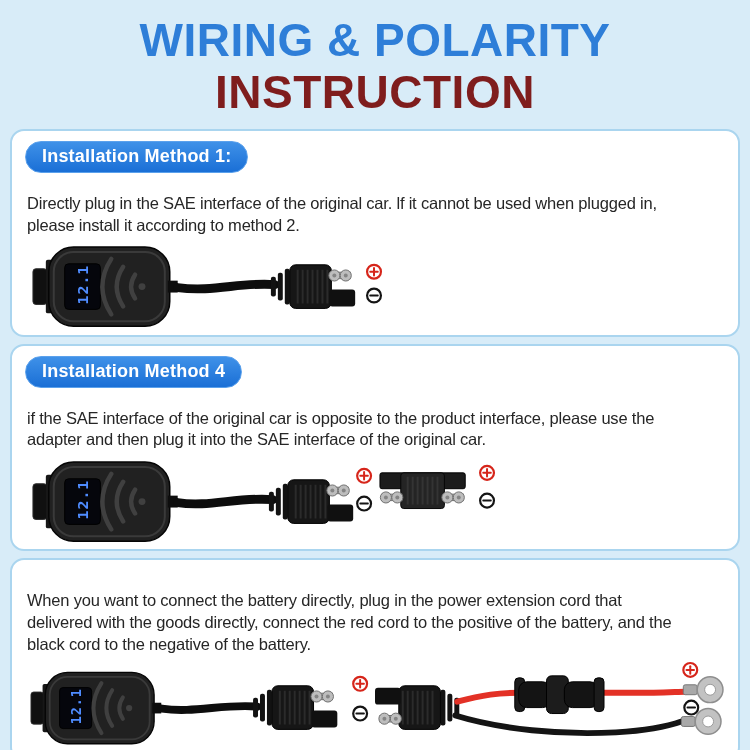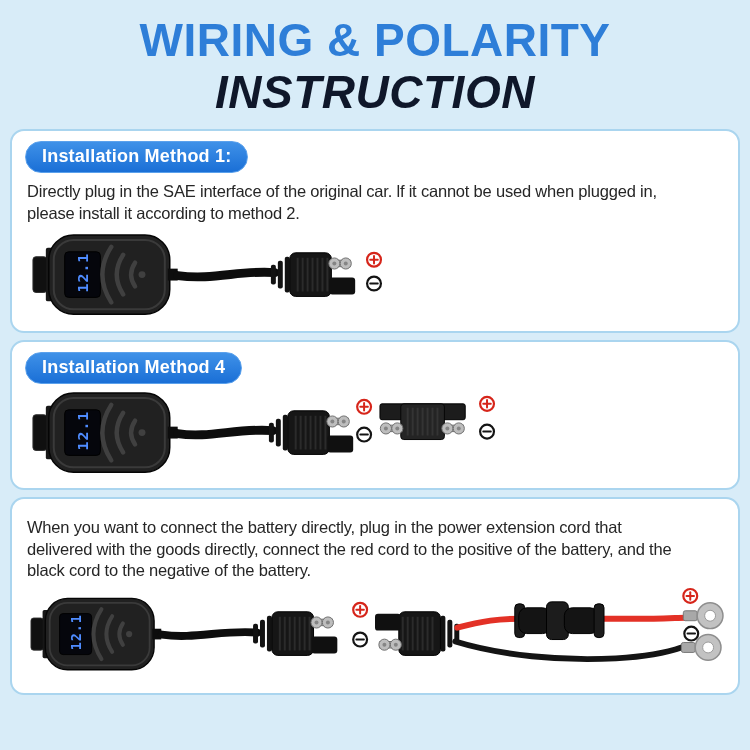--- a/index.html
+++ b/index.html
@@ -13,42 +13,42 @@
   
   .title{
     text-align:center;
     padding:14px 0 10px 0;
     font-size:46px;
     font-weight:bold;
     letter-spacing:0.5px;
     line-height:1.14;
     color:#2e7ed8;
   }
-  .title .t2{color:#0f172a;font-style:italic;}
+  .title .t2{color:#7f1d1d;}
   
   .card{
     margin:0 10px 7px 10px;
     background:#ffffff;
     border:2px solid #aad5ef;
     border-radius:14px;
-    padding:10px 13px 8px 13px;
+    padding:10px 13px 0 13px;
   }
   .badge{
     display:inline-block;
     padding:4px 16px 5px 16px;
     border-radius:18px;
     background:linear-gradient(180deg,#3f91e8 0%,#1a6fd6 100%);
     border:1px solid #5ba1ec;
     color:#ffffff;
     font-weight:bold;
     font-size:18px;
     letter-spacing:0.2px;
   }
   .body-text{
-    margin:8px 2px 4px 2px;
+    margin:20px 2px 4px 2px;
     width:662px;
     font-size:16.5px;
     line-height:1.32;
     letter-spacing:-0.2px;
     color:#262626;
   }
   .illus{margin:2px 0 0 0;}
   .illus svg{display:block;width:100%;height:auto;}
   .sr-defs{position:absolute;width:0;height:0;overflow:hidden;}
 </style>
@@ -119,20 +119,21 @@
         <path d="M154,48 C190,53 218,42 252,45" stroke="#0d0d0d" stroke-width="9" fill="none" stroke-linecap="round"></path>
         <use href="#sym-sae" x="248" y="24"></use>
         <use href="#sym-pol-plus" x="344" y="24"></use>
         <use href="#sym-pol-minus" x="344" y="48"></use>
       </svg>
     </div>
   </div>
 
   <div class="card">
     <div class="badge">Installation Method 4</div>
+    <div class="body-text">if the SAE interface of the original car is opposite to the product interface, please use the adapter and then plug it into the SAE interface of the original car.</div>
     <div class="illus">
       <svg viewBox="0 0 706 95" xmlns="http://www.w3.org/2000/svg">
         <use href="#sym-device" x="8" y="2"></use>
         <path d="M154,48 C185,53 215,42 250,45" stroke="#0d0d0d" stroke-width="9" fill="none" stroke-linecap="round"></path>
         <use href="#sym-sae" x="246" y="24"></use>
         <use href="#sym-pol-plus" x="334" y="13"></use>
         <use href="#sym-pol-minus" x="334" y="41"></use>
         <g transform="translate(358,18)">
           <rect x="0" y="0" width="86" height="16" rx="2" fill="#1c1c1c" stroke="#000000"></rect>
           <rect x="21" y="0" width="44" height="36" rx="3" fill="#242424" stroke="#060606"></rect>

